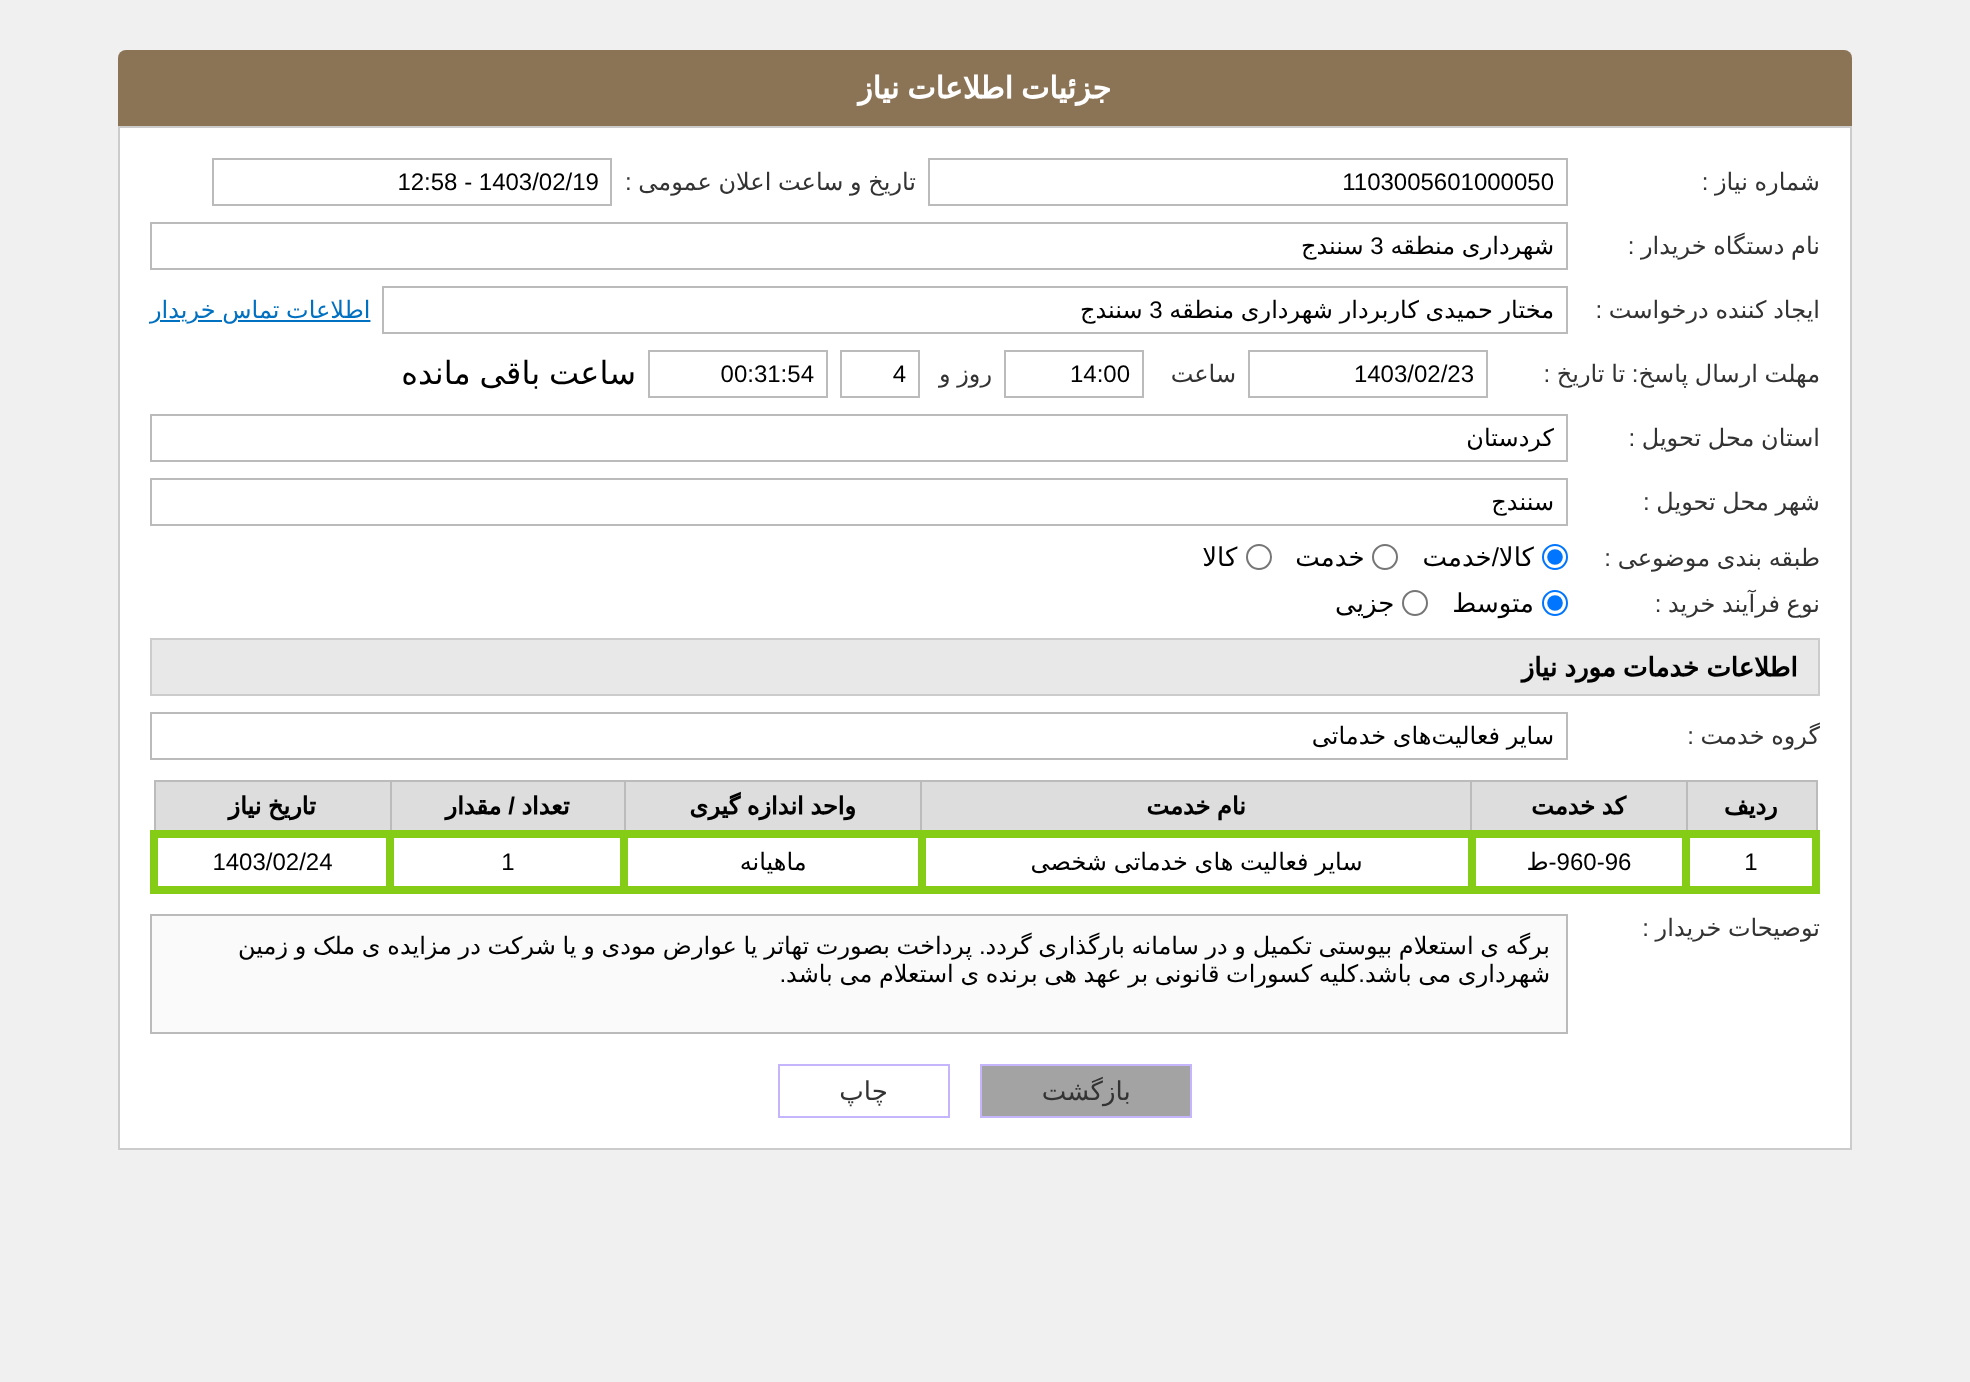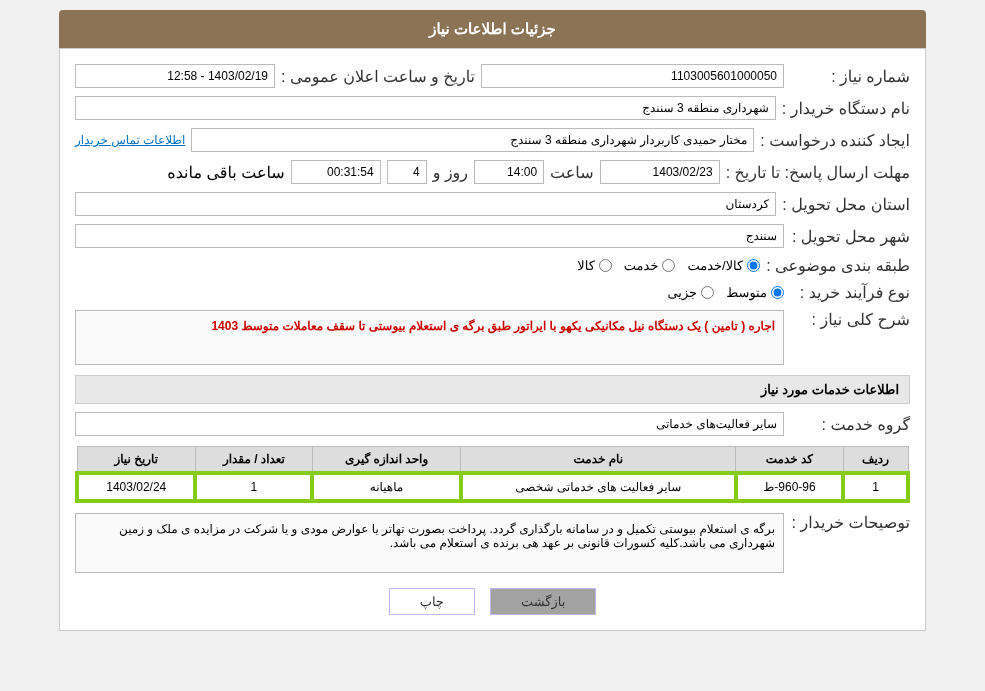--- a/index.html
+++ b/index.html
@@ -4,21 +4,21 @@
   <style>
     * { box-sizing: border-box; margin: 0; padding: 0; }
     body {
       font-family: Tahoma, Arial, sans-serif;
       font-size: 13px;
       background: #f0f0f0;
       direction: rtl;
     }
     .page-container {
       width: 887px;
-      margin: 0 auto;
+      margin: 15px auto;
       padding: 10px;
     }
     .header-bar {
       background: #8B7355;
       color: white;
       text-align: center;
       padding: 10px 15px;
       font-size: 15px;
       font-weight: bold;
       border-radius: 4px 4px 0 0;
@@ -32,21 +32,21 @@
       display: flex;
       align-items: center;
       margin-bottom: 8px;
       gap: 6px;
     }
     .label {
       color: #333;
       white-space: nowrap;
       min-width: 120px;
       text-align: right;
-      font-size: 16px;
+      font-size: 12px;
     }
     .input-field {
       border: 1px solid #bbb;
       padding: 3px 6px;
       font-size: 12px;
       font-family: Tahoma, Arial, sans-serif;
       direction: rtl;
       height: 24px;
     }
     .input-field.flex-grow { flex: 1; }
@@ -218,26 +218,20 @@
           <label>جزیی</label>
           <input type="radio" name="process" style="">
         </div>
         <div class="radio-item">
           <label>متوسط</label>
           <input type="radio" name="process" checked="" style="">
         </div>
       </div>
     </div>
 
-    <div class="info-row" style="align-items:flex-start;">
-      <span class="label">شرح کلی نیاز :</span>
-      <div style="flex:1; border:1px solid #bbb; padding:8px; background:#fafafa; font-size:12px; direction:rtl; text-align:right; min-height:55px; color:#c00; font-weight:bold;">
-        <span>اجاره ( تامین ) یک دستگاه نیل مکانیکی یکهو با ایراتور  طبق برگه ی استعلام بیوستی تا سقف معاملات متوسط 1403</span>
-      </div>
-    </div>
 
     <div class="section-title">اطلاعات خدمات مورد نیاز</div>
 
     <div class="info-row">
       <span class="label">گروه خدمت :</span>
       <input class="input-field flex-grow" type="text" value="سایر فعالیت‌های خدماتی" style="">
     </div>
 
     <div class="table-section">
       <table>

